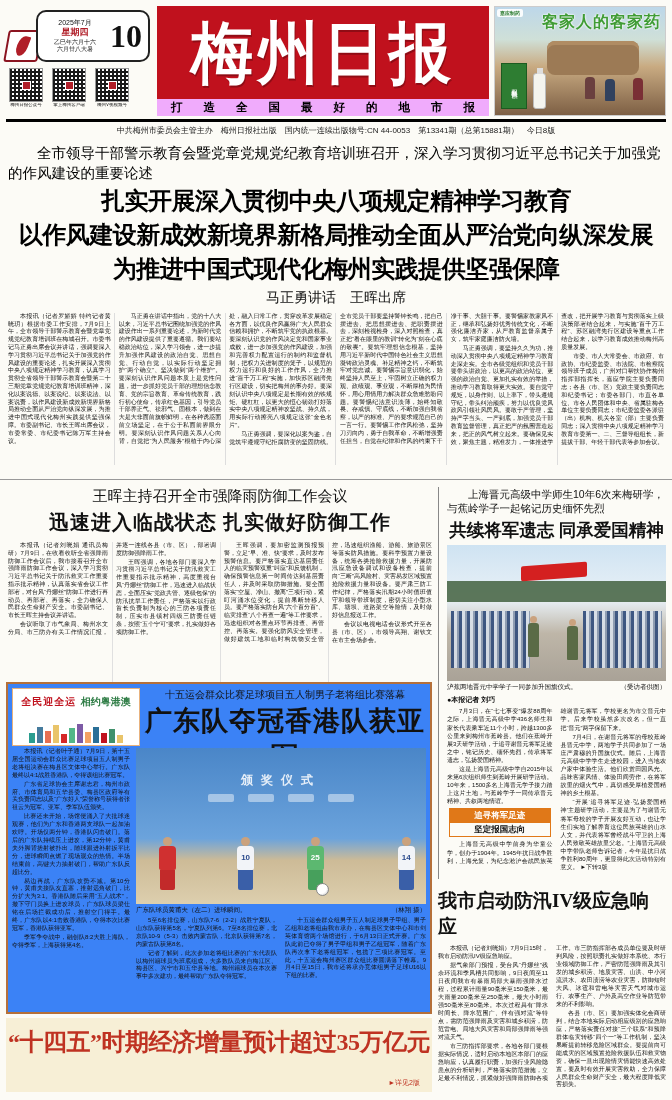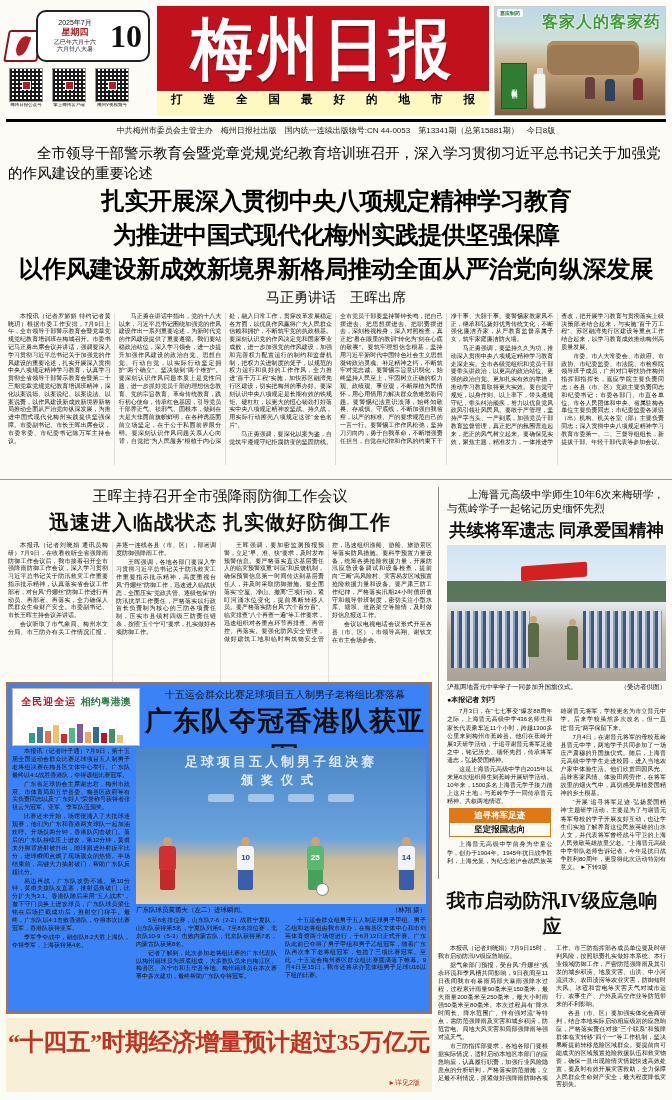--- a/index.html
+++ b/index.html
@@ -29,21 +29,21 @@
   .qr-item{ width:36px; text-align:center; }
   .qr{ width:34px; height:34px; margin:0 auto; position:relative; border:1px solid #999; background:
        repeating-linear-gradient(0deg,#1a1a1a 0 2px,transparent 2px 4px),
        repeating-linear-gradient(90deg,#1a1a1a 0 2px,#fff 2px 4px); }
   .qr-center{ position:absolute; left:12px; top:12px; width:9px; height:9px; background:#b01e28; border:1px solid #fff; }
   .qr-cap{ font-size:4.5px; line-height:1.1; margin-top:1px; white-space:nowrap; overflow:hidden; }
   .header-center{ flex:1; display:flex; flex-direction:column;border-radius:16px; }
   .masthead-red{ flex:1; background:#c0111d; display:flex; align-items:center; justify-content:center; }
   .paper-title{ color:#fff; font-size:62px; font-weight:bold; font-family:"Liberation Serif","DejaVu Serif",serif;
                 letter-spacing:4px; transform:scaleY(1.08); text-shadow:1px 2px 0 rgba(0,0,0,.25); }
-  .tagline-bar{ height:25px; background:#fef9c3; font-size:11.5px; font-weight:bold; line-height:17px;
+  .tagline-bar{ height:17px; background:#f0abfc; font-size:11.5px; font-weight:bold; line-height:17px;
                 padding:0 14px; text-align:justify; text-align-last:justify; color:#000; }
   .header-right{ width:172px; position:relative; background:linear-gradient(180deg,#bdd7e9 0%,#cfe0d8 30%,#c9ab82 55%,#7d5f44 100%);
                  border:1px solid #ccc; overflow:hidden; }
   .ad-brand{ position:absolute; top:2px; left:2px; background:rgba(255,255,255,.9); color:#2e7d32;
              font-size:5px; font-weight:bold; padding:1px 3px; border-radius:2px; }
   .ad-title{ position:absolute; top:5px; left:30px; right:4px; text-align:right; font-size:16px; font-weight:bold;
              color:#3f9c35; font-family:"Liberation Serif",serif; text-shadow:0 0 2px #fff,0 0 2px #fff; letter-spacing:1px;}
   .ad-tulou{ position:absolute; right:26px; top:34px; width:92px; height:34px; background:#9c7a55;
              border-radius:8px; box-shadow:inset 0 4px 0 #b08c63; }
   .ad-figure{ position:absolute; width:10px; height:22px; border-radius:4px 4px 1px 1px; }
@@ -130,21 +130,21 @@
   
   .banner{ position:absolute; top:1018px; left:6px; width:426px; height:74px; background:#f7efd6;
            text-align:center; padding-top:5px; }
   .banner-kicker{ font-size:13px; color:#222; }
   .banner-h{ font-size:24px; color:#bf3222; font-weight:bold; font-family:"Liberation Serif",serif;
              margin-top:3px; letter-spacing:-0.5px; }
   .banner-see{ position:absolute; right:12px; bottom:4px; font-size:7px; color:#bf3222; cursor:pointer; }
 
   
   .flood{ position:absolute; top:888px; left:438px; width:228px; }
-  .flood-h{ font-size:19px; font-weight:bold; font-family:"Liberation Serif",serif; text-align:center; }
+  .flood-h{ font-size:19px; font-weight:bold; font-family:"Liberation Serif",serif; text-align:left; }
   .flood-body{ margin-top:5px; height:180px; column-count:2; column-gap:8px; font-size:6px; line-height:1.33;
                text-align:justify; overflow:hidden; }
 </style>
 </head>
 <body>
 
 <div class="page">
 
   <div class="header">
     <div class="header-left">
@@ -202,22 +202,22 @@
       <div class="ad-bottle"></div>
     </div>
   </div>
 
   <div class="black-rule"></div>
   <div class="pub-line">中共梅州市委员会主管主办　梅州日报社出版　国内统一连续出版物号:CN 44-0053　第13341期（总第15881期）　今日8版</div>
 
   <div class="lead">
     <div class="lead-kicker">全市领导干部警示教育会暨党章党规党纪教育培训班召开，深入学习贯彻习近平总书记关于加强党的作风建设的重要论述</div>
     <div class="lead-h">扎实开展深入贯彻中央八项规定精神学习教育</div>
+    <div class="lead-h">以作风建设新成效新境界新格局推动全面从严治党向纵深发展</div>
     <div class="lead-h">为推进中国式现代化梅州实践提供坚强保障</div>
-    <div class="lead-h">以作风建设新成效新境界新格局推动全面从严治党向纵深发展</div>
     <div class="lead-byline">马正勇讲话　王晖出席</div>
     <div class="lead-body">
         <p>本报讯（记者罗娇娇 特约记者黄晓玥）根据市委工作安排，7月9日上午，全市领导干部警示教育会暨党章党规党纪教育培训班在梅城召开。市委书记马正勇出席会议并讲话，强调要深入学习贯彻习近平总书记关于加强党的作风建设的重要论述，扎实开展深入贯彻中央八项规定精神学习教育，认真学习贯彻全省领导干部警示教育会暨第二十三期党章党规党纪教育培训班精神，深化以案说德、以案说纪、以案说法、以案说责，以作风建设新成效新境界新格局推动全面从严治党向纵深发展，为推进中国式现代化梅州实践提供坚强保障。市委副书记、市长王晖出席会议，市委常委、市纪委书记陈万军主持会议。</p>
         <p>马正勇在讲话中指出，党的十八大以来，习近平总书记围绕加强党的作风建设作出一系列重要论述，为新时代党的作风建设提供了重要遵循。我们要站稳政治站位，深入学习领会，进一步提升加强作风建设的政治自觉、思想自觉、行动自觉，以实际行动坚定拥护“两个确立”、坚决做到“两个维护”。要深刻认识作风问题本质上是党性问题，进一步抓好党员干部的理想信念教育、党的宗旨教育、革命传统教育，践行初心使命，传承红色基因，引导党员干部养正气、祛邪气、固根本，做到在大是大非面前旗帜鲜明，在各种诱惑面前立场坚定，在于公于私面前界限分明。要深刻认识作风问题关系人心向背，自觉把“为人民服务”根植于内心深处，融入日常工作，贯穿改革发展稳定各方面，以优良作风赢得广大人民群众信赖和拥护，不断筑牢党的执政根基。要深刻认识党的作风决定党和国家事业成败，进一步加强党的作风建设，加强和完善权力配置运行的制约和监督机制，把权力关进制度的笼子，以规范的权力运行和良好的工作作风，全力推进“百千万工程”实施，加快苏区融湾先行区建设，切实把梅州的事办好。要深刻认识中央八项规定是长期有效的铁规矩、硬杠杠，以更大的恒心韧劲打好落实中央八项规定精神攻坚战、持久战，用实际行动擦亮八项规定这张“金色名片”。</p>
         <p>马正勇强调，要深化以案为鉴，自觉筑牢遵规守纪拒腐防变的坚固防线。全市党员干部要坚持警钟长鸣，把自己摆进去、把思想摆进去、把职责摆进去，深刻检视检身，深入对照检查，真正把“看在眼里的教训”转化为“刻在心底的敬畏”。要筑牢理想信念根基，坚持用习近平新时代中国特色社会主义思想凝铸政治灵魂、补足精神之钙，不断筑牢对党忠诚。要警惕宗旨意识弱化，始终坚持人民至上，牢固树立正确的权力观、政绩观、事业观，不断厚植为民情怀，用心用情用力解决群众急难愁盼问题。要警惕纪法意识淡薄，始终知敬畏、存戒惧、守底线，不断加强自我省察，以严的标准、严的要求规范自己的一言一行。要警惕工作作风松弛，坚持刀刃向内，勇于自我革命，不断增强责任担当，自觉在纪律和作风的约束下干净干事、大胆干事。要警惕家教家风不正，继承和弘扬好优秀传统文化，不断强化廉洁齐家，从严教育监督亲属子女，筑牢家庭廉洁防火墙。</p>
         <p>马正勇强调，要坚持久久为功，推动深入贯彻中央八项规定精神学习教育走深走实。全市各级党组织和党员干部要带头讲政治，以更高的政治站位、更强的政治自觉、更加扎实有效的举措，推动学习教育取得更大实效。要自觉守规矩，以身作则、以上率下，带头遵规守纪，带头纠治顽疾，努力以优良党风政风引领社风民风。要敢于严管理，坚持严字当头、一严到底，加强党员干部教育监督管理，真正把严的氛围营造起来，把正的风气树立起来。要确保见实效，聚焦主题，精准发力，一体推进学查改，把开展学习教育与贯彻落实上级决策部署结合起来，与实施“百千万工程”、苏区融湾先行区建设等重点工作结合起来，以学习教育成效推动梅州高质量发展。</p>
         <p>市委、市人大常委会、市政府、市政协、市纪委监委、市法院、市检察院领导班子成员，广州对口帮扶协作梅州指挥部指挥长，嘉应学院主要负责同志；各县（市、区）党政主要负责同志和纪委书记；市委各部门、市直各单位、市各人民团体和中央、省属驻梅各单位主要负责同志；市纪委监委各派驻（出）机构、机关各室（部）主要负责同志；深入贯彻中央八项规定精神学习教育市委第一、二、三督导组组长，新提拔干部、年轻干部代表等参加会议。</p>
       </div>
   </div>
 
@@ -296,21 +296,20 @@
     <div class="sports-main">
       <div class="sports-left">
           <p>本报讯（记者叶子通）7月9日，第十五届全国运动会群众比赛足球项目五人制男子老将组决赛在梅县区文体中心举行。广东队最终以4:1战胜香港队，夺得该组比赛冠军。</p>
           <p>广东省足球协会主席谢志君，梅州市政府、市体育局和五华县委、梅县区政府等有关负责同志以及“广东好人”荣誉称号获得者张祖云为冠军、亚军、季军队伍颁奖。</p>
           <p>比赛还未开始，场馆便涌入了大批球迷观赛，他们为广东和香港两支球队一起加油欢呼。开场仅两分钟，香港队闪击破门。落后的广东队持续压上进攻，第12分钟，黄甫夫外脚背搓射被扑出，随球跟进补射扳平比分，进球瞬间点燃了现场观众的热情。半场结束前，高键大力抽射破门，帮助广东队反超比分。</p>
           <p>易边再战，广东队攻势不减。第10分钟，黄甫夫接队友直塞，推射远角破门，比分扩大为3:1。香港队随后采用“五人战术”，撤下守门员换上进攻球员，广东队球员梁仕铭在后场拦截成功后，推射空门得手。最终，广东队以4:1击败香港队，夺得本次比赛冠军，香港队获得亚军。</p>
           <p>季军争夺战中，融创队8:2大胜上海队，夺得季军，上海获得第4名。</p>
         </div>
       <div class="sports-right">
         <div class="sports-photo">
-          <div class="photo-banner1">足球项目五人制男子组决赛</div>
           <div class="photo-banner2">颁奖仪式</div>
           <div class="sponsor-strip">
               <i></i>
               <i></i>
               <i></i>
               <i></i>
             </div>
           <div class="player" style="left:7%;">
             <div class="pl-head"></div>
             <div class="pl-torso" style="background:#d03030;"></div>

